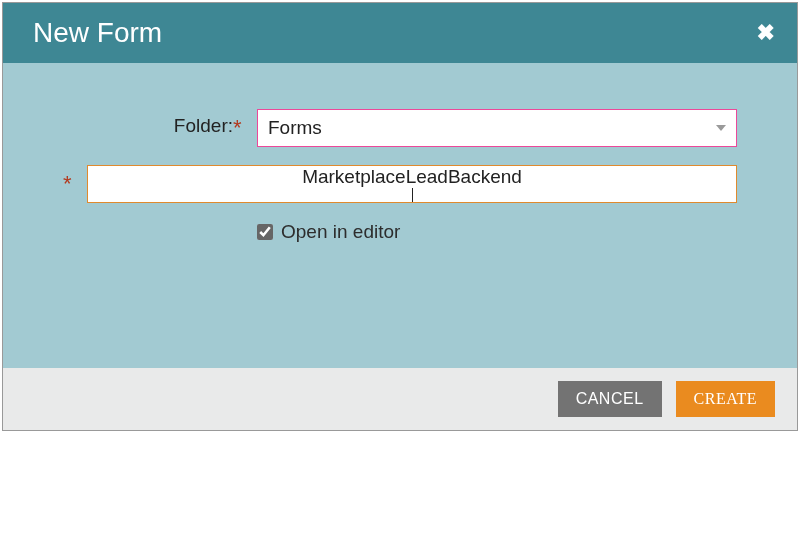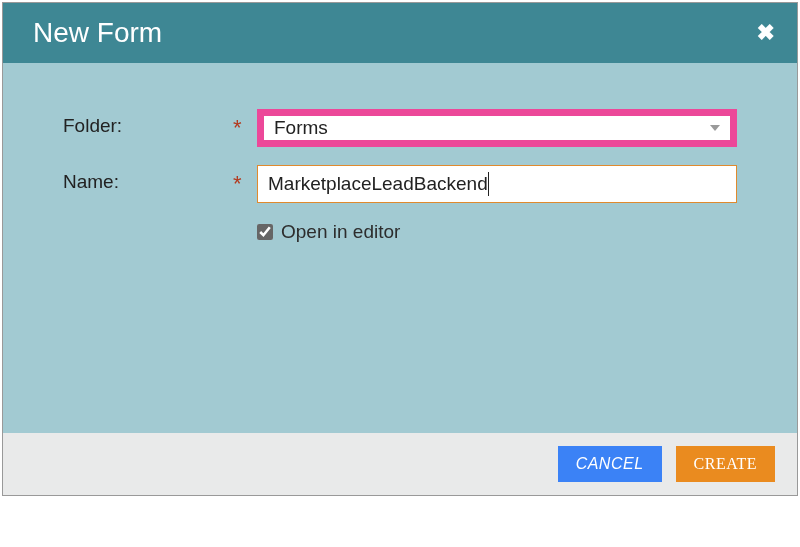--- a/index.html
+++ b/index.html
@@ -5,21 +5,21 @@
     * { box-sizing: border-box; margin: 0; padding: 0; }
     body {
       font-family: "Segoe UI", Arial, sans-serif;
       background: #fff;
       width: 800px;
       height: 547px;
       overflow: hidden;
     }
     .dialog {
       width: 796px;
-      height: 494px;
+      height: 429px;
       margin: 2px;
       border: 1px solid #999;
       display: flex;
       flex-direction: column;
       background: #a2cad2;
     }
     .titlebar {
       background: #3e8794;
       color: #fff;
       height: 60px;
@@ -47,34 +47,35 @@
     }
     .row {
       display: flex;
       align-items: flex-start;
       margin-bottom: 18px;
     }
     .row .label {
       width: 170px;
       padding-top: 6px;
       color: #222;
+      text-align: right;
     }
     .row .req {
       width: 24px;
       color: #b33a1f;
       font-size: 22px;
       text-align: left;
       padding-top: 6px;
     }
     .row .field { flex: 1; }
     .select {
       width: 100%;
       height: 38px;
       background: #fff;
-      border: 7px solid #ec4899;
+      border: 1px solid #ec4899;
       display: flex;
       align-items: center;
       justify-content: space-between;
       padding: 10px 10px;
       color: #222;
       font-size: 19px;
       cursor: pointer;
     }
     .select .caret {
       width: 0; height: 0;
@@ -86,20 +87,21 @@
       width: 100%;
       height: 38px;
       background: #fff;
       border: 1px solid #e08a2e;
       padding: 0 10px;
       font-size: 19px;
       color: #222;
       display: flex;
       align-items: center;
       position: relative;
+      flex-direction: column;
     }
     .text-input .cursorbar {
       display: inline-block;
       width: 1px;
       height: 24px;
       background: #222;
       vertical-align: middle;
       margin-left: 0px;
     }
     .textarea {
@@ -134,21 +136,21 @@
     .btn {
       height: 36px;
       padding: 0 18px;
       border: none;
       color: #fff;
       font-size: 16px;
       letter-spacing: 0.5px;
       cursor: pointer;
       font-family: inherit;
     }
-    .btn-cancel { background: #3b82f6; font-style: italic; }
+    .btn-cancel { background: #737373; }
     .btn-create { background: #ea8b1f; font-family: Liberation Serif, serif; }
   </style>
 </head>
 <body>
 
 <div class="dialog">
 
   <div class="titlebar">
     <div class="title">New Form</div>
     <div class="close">✖</div>
@@ -161,21 +163,20 @@
       <div class="req">*</div>
       <div class="field">
         <div class="select">
           <span>Forms</span>
           <span class="caret"></span>
         </div>
       </div>
     </div>
 
     <div class="row">
-      <div class="label">Name:</div>
       <div class="req">*</div>
       <div class="field">
         <div class="text-input">
           <span>MarketplaceLeadBackend</span>
             <span class="cursorbar"></span>
         </div>
       </div>
     </div>
 
 

